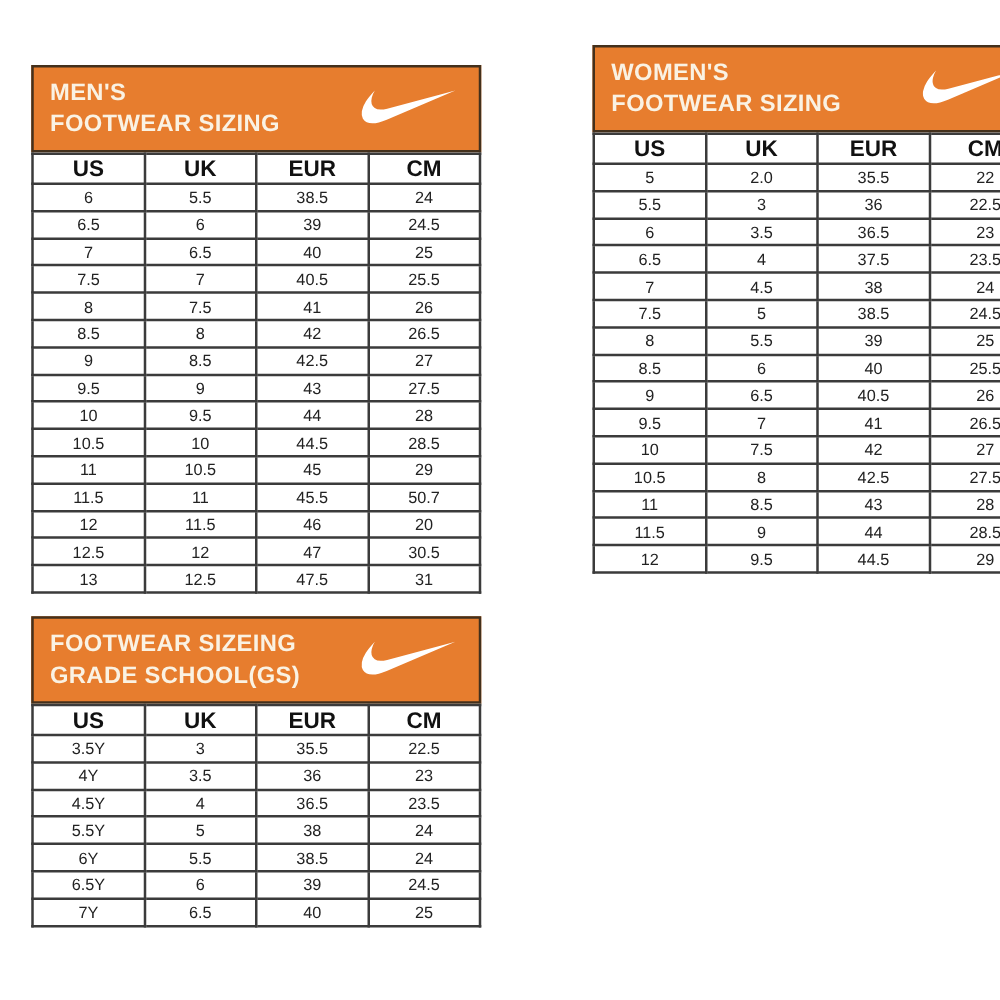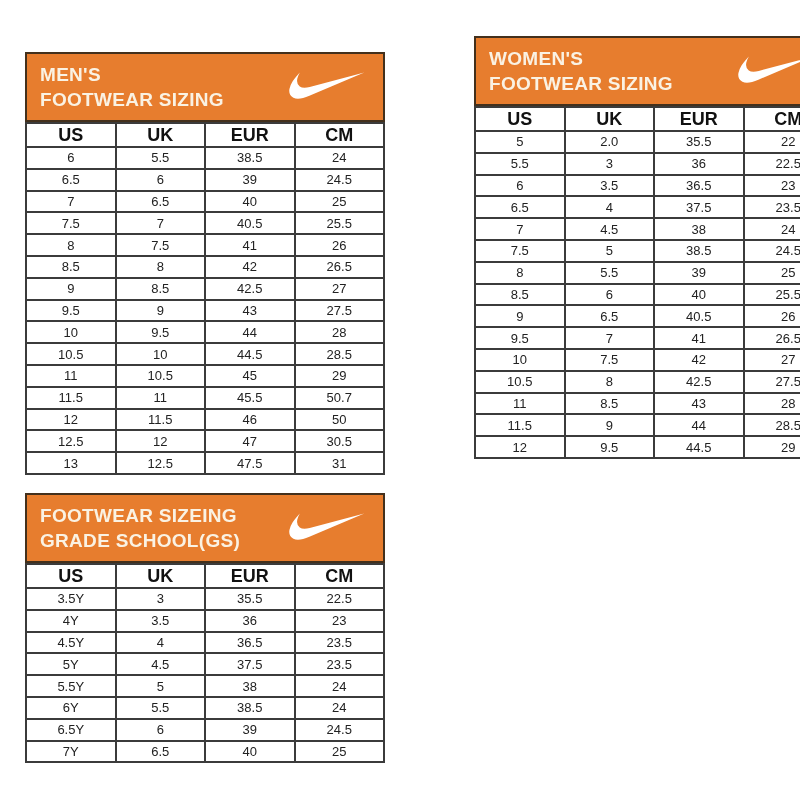--- a/index.html
+++ b/index.html
@@ -167,21 +167,21 @@
           <tr>
             <td>11.5</td>
             <td>11</td>
             <td>45.5</td>
             <td>50.7</td>
           </tr>
           <tr>
             <td>12</td>
             <td>11.5</td>
             <td>46</td>
-            <td>50</td>
+            <td>20</td>
           </tr>
           <tr>
             <td>12.5</td>
             <td>12</td>
             <td>47</td>
             <td>30.5</td>
           </tr>
           <tr>
             <td>13</td>
             <td>12.5</td>
@@ -338,26 +338,20 @@
             <td>36</td>
             <td>23</td>
           </tr>
           <tr>
             <td>4.5Y</td>
             <td>4</td>
             <td>36.5</td>
             <td>23.5</td>
           </tr>
           <tr>
-            <td>5Y</td>
-            <td>4.5</td>
-            <td>37.5</td>
-            <td>23.5</td>
-          </tr>
-          <tr>
             <td>5.5Y</td>
             <td>5</td>
             <td>38</td>
             <td>24</td>
           </tr>
           <tr>
             <td>6Y</td>
             <td>5.5</td>
             <td>38.5</td>
             <td>24</td>

